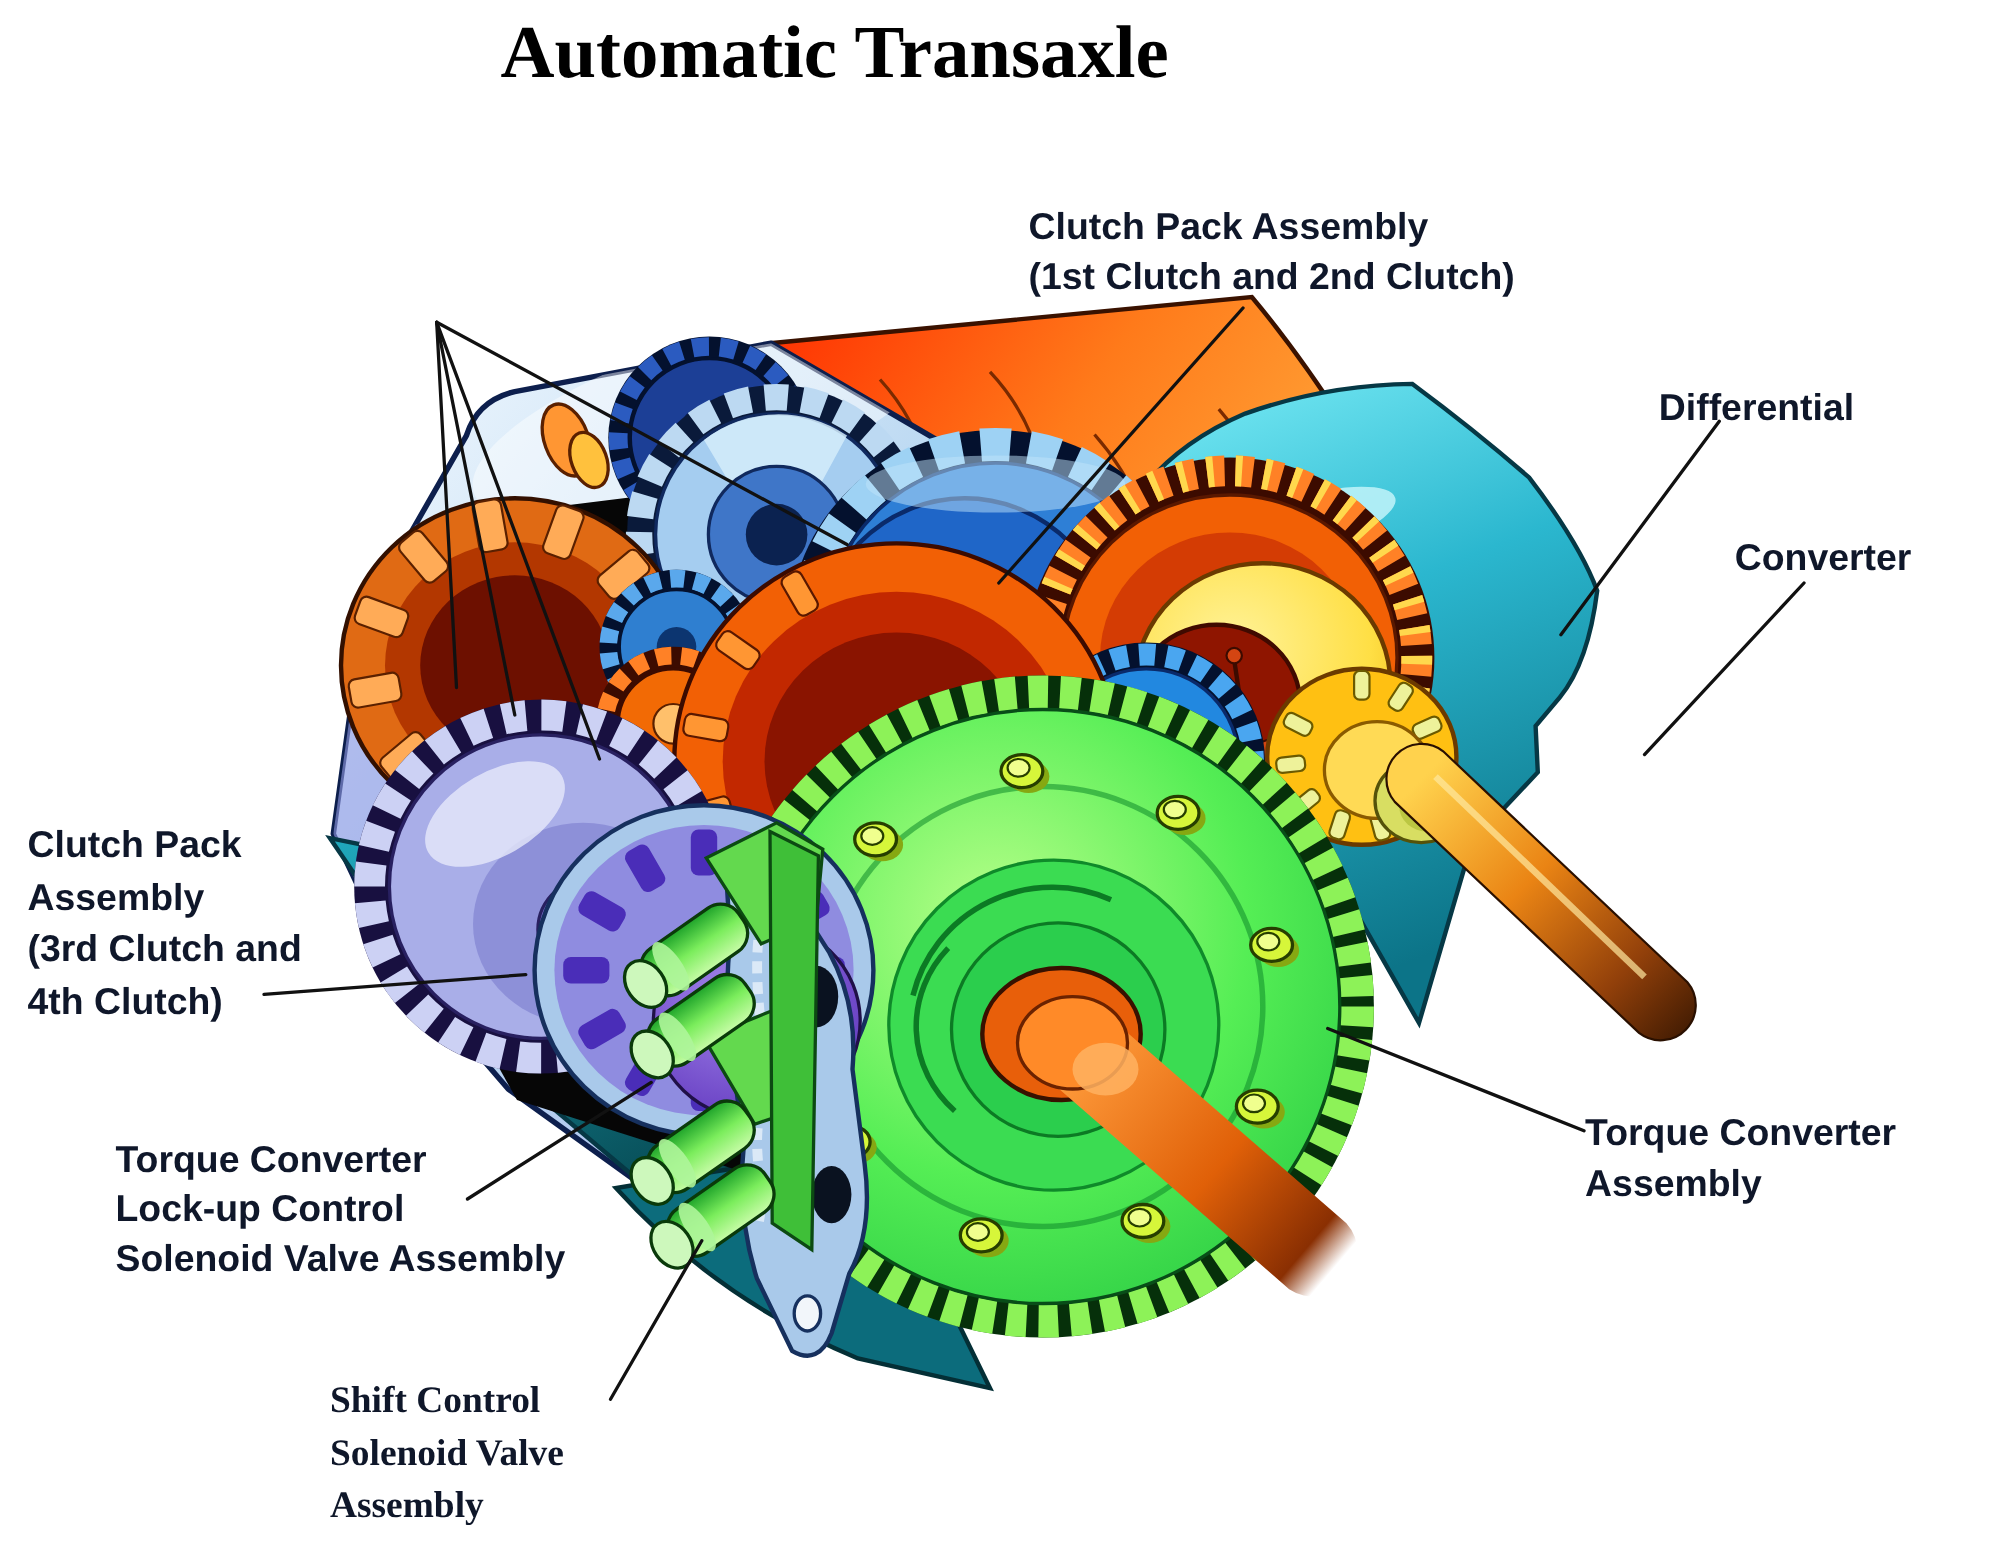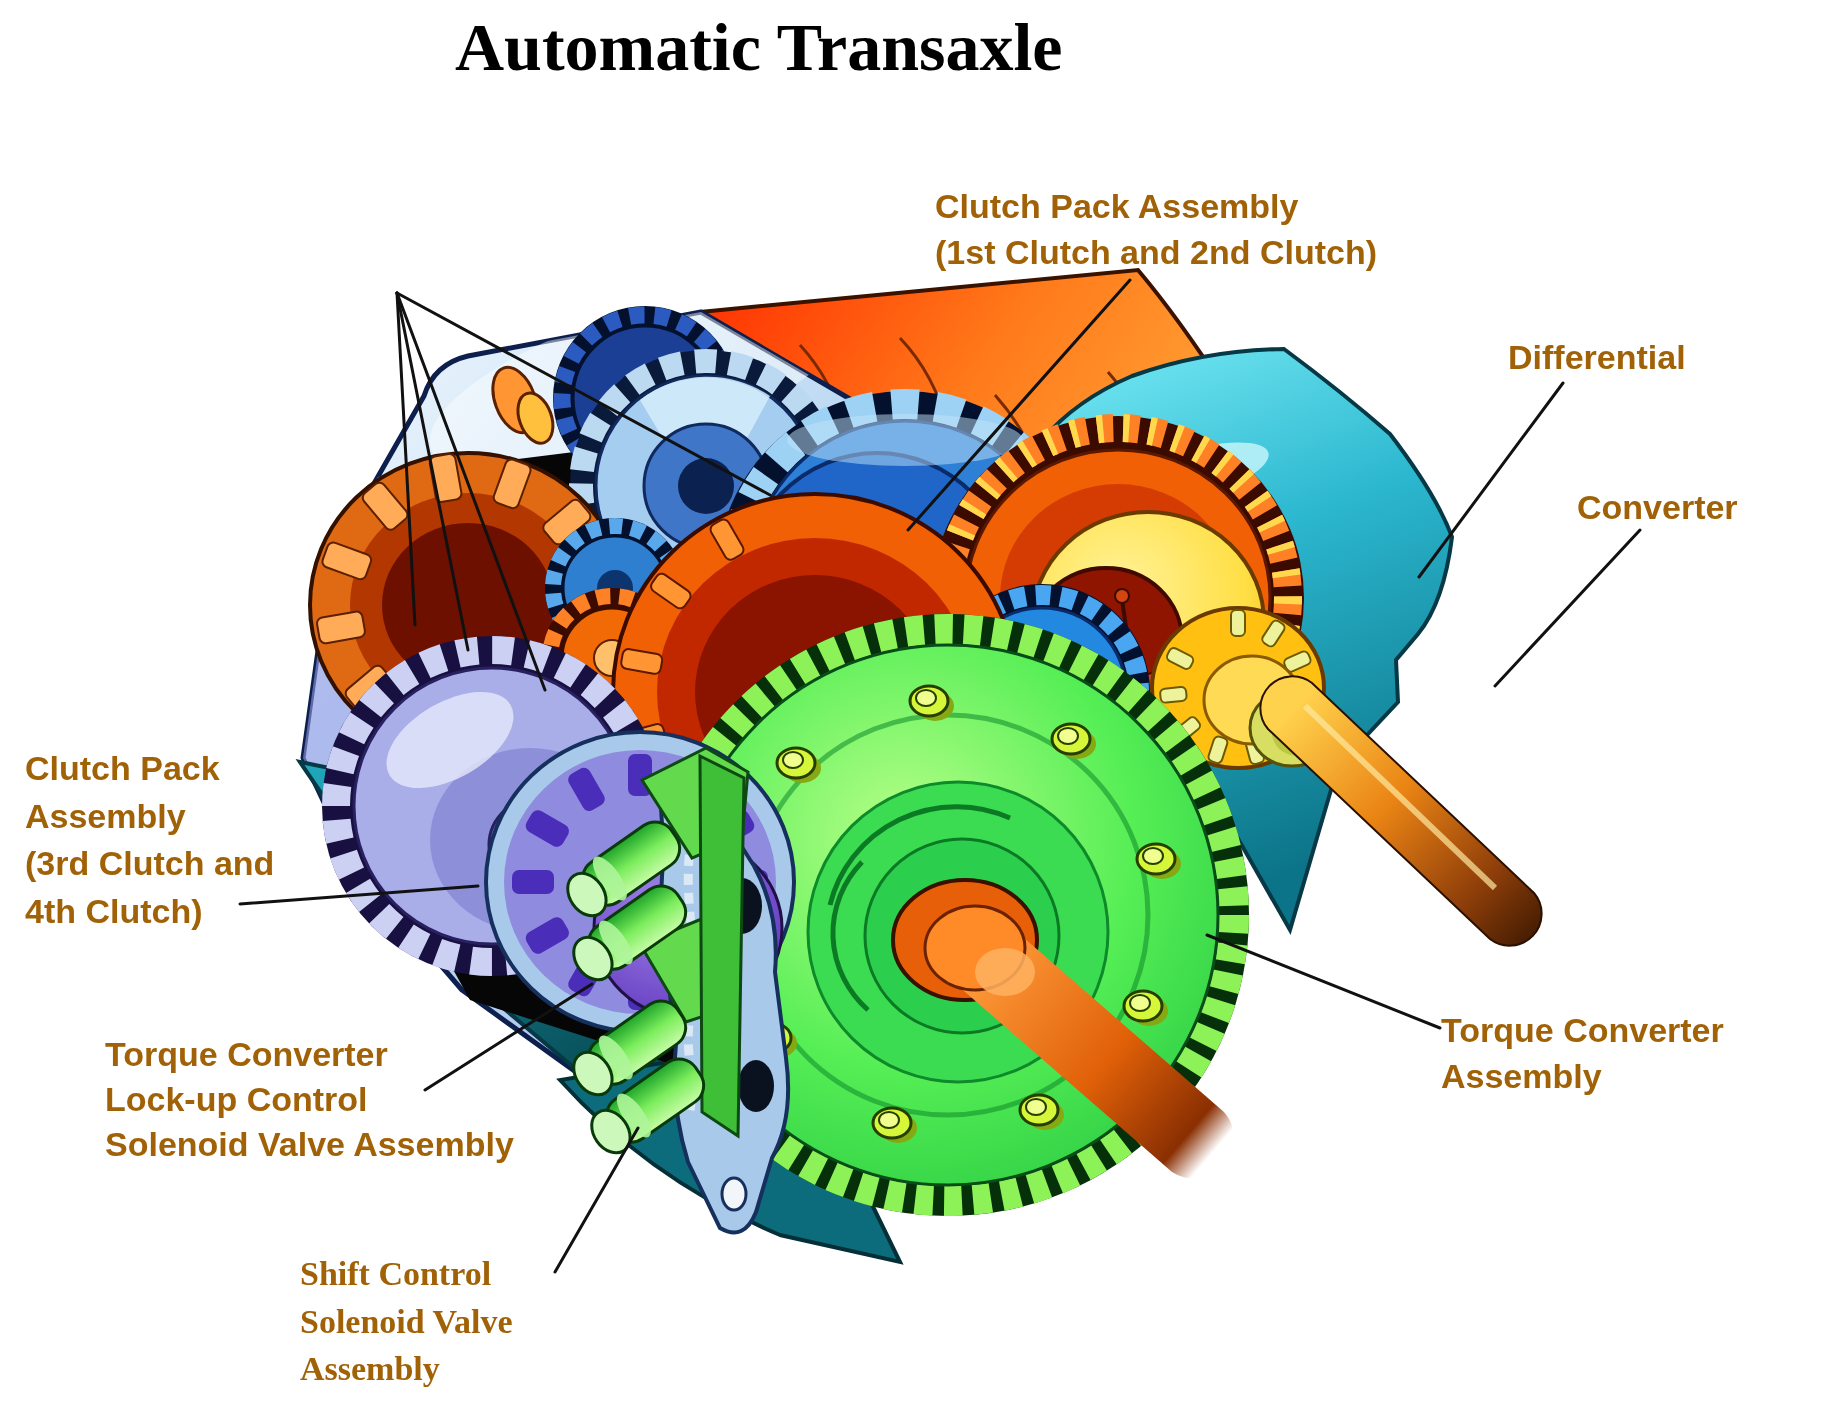--- a/index.html
+++ b/index.html
@@ -2,21 +2,21 @@
 <html><head>
 <meta charset="utf-8">
 <style>
   html,body{margin:0;padding:0;background:#fff;}
   #stage{
     position:relative;width:1827px;height:1409px;background:#fff;overflow:hidden;
     font-family:"Liberation Sans",sans-serif;
   }
   #art{position:absolute;left:0;top:0;}
   .lbl{
-    position:absolute;color:#a16207;font-weight:bold;font-size:34px;line-height:1.36;
+    position:absolute;color:#0f172a;font-weight:bold;font-size:34px;line-height:1.36;
     white-space:pre-line;letter-spacing:0px;
   }
   #title{
     position:absolute;left:455px;top:8px;width:950px;
     font-family:"Liberation Serif",serif;font-weight:bold;font-size:68px;color:#000;
   }
 </style>
 </head>
 <body>
 
@@ -487,21 +487,21 @@
     <line x1="240" y1="904" x2="478" y2="886"></line>
     <line x1="425" y1="1090" x2="592" y2="984"></line>
     <line x1="555" y1="1272" x2="638" y2="1128"></line>
     <line x1="1207" y1="935" x2="1440" y2="1028"></line>
   </g>
 </svg>
 
 <div id="title">Automatic Transaxle</div>
 <div class="lbl" style="left:935px;top:183px;">Clutch Pack Assembly
 (1st Clutch and 2nd Clutch)</div>
-<div class="lbl" style="left:1508px;top:334px;">Differential</div>
+<div class="lbl" style="left:1508px;top:348px;">Differential</div>
 <div class="lbl" style="left:1577px;top:484px;">Converter</div>
 <div class="lbl" style="left:25px;top:745px;line-height:1.4;">Clutch Pack
 Assembly
 (3rd Clutch and
 4th Clutch)</div>
 <div class="lbl" style="left:105px;top:1032px;line-height:1.32;">Torque Converter
 Lock-up Control
 Solenoid Valve Assembly</div>
 <div class="lbl" style="left:300px;top:1250px;line-height:1.4;font-family:Liberation Serif, serif;">Shift Control
 Solenoid Valve

